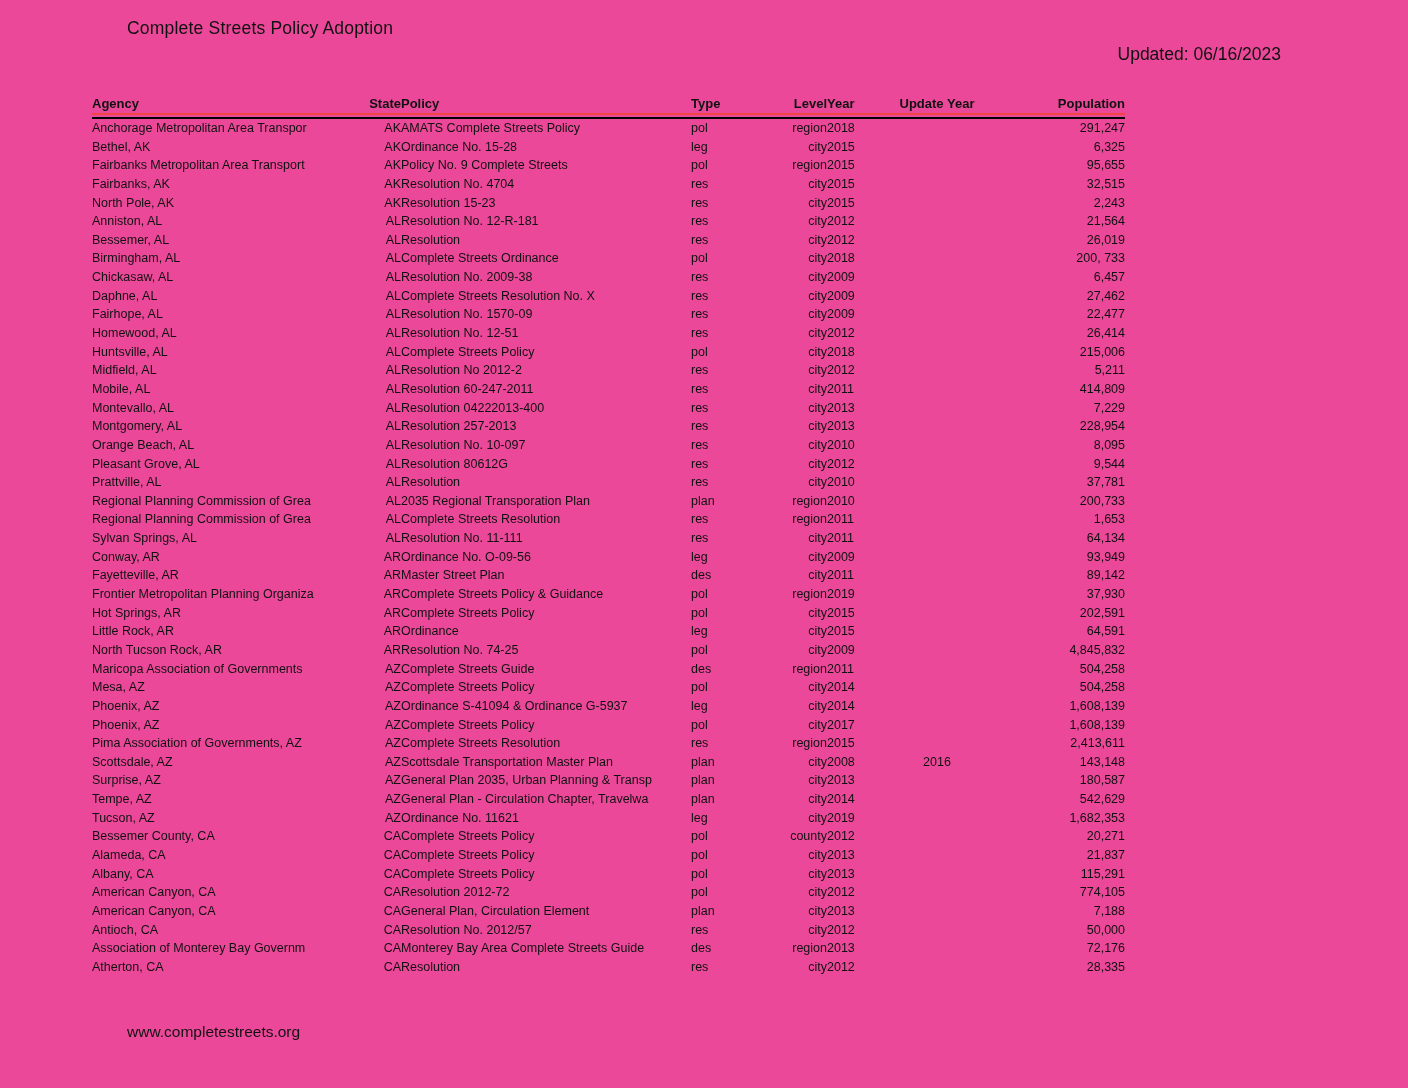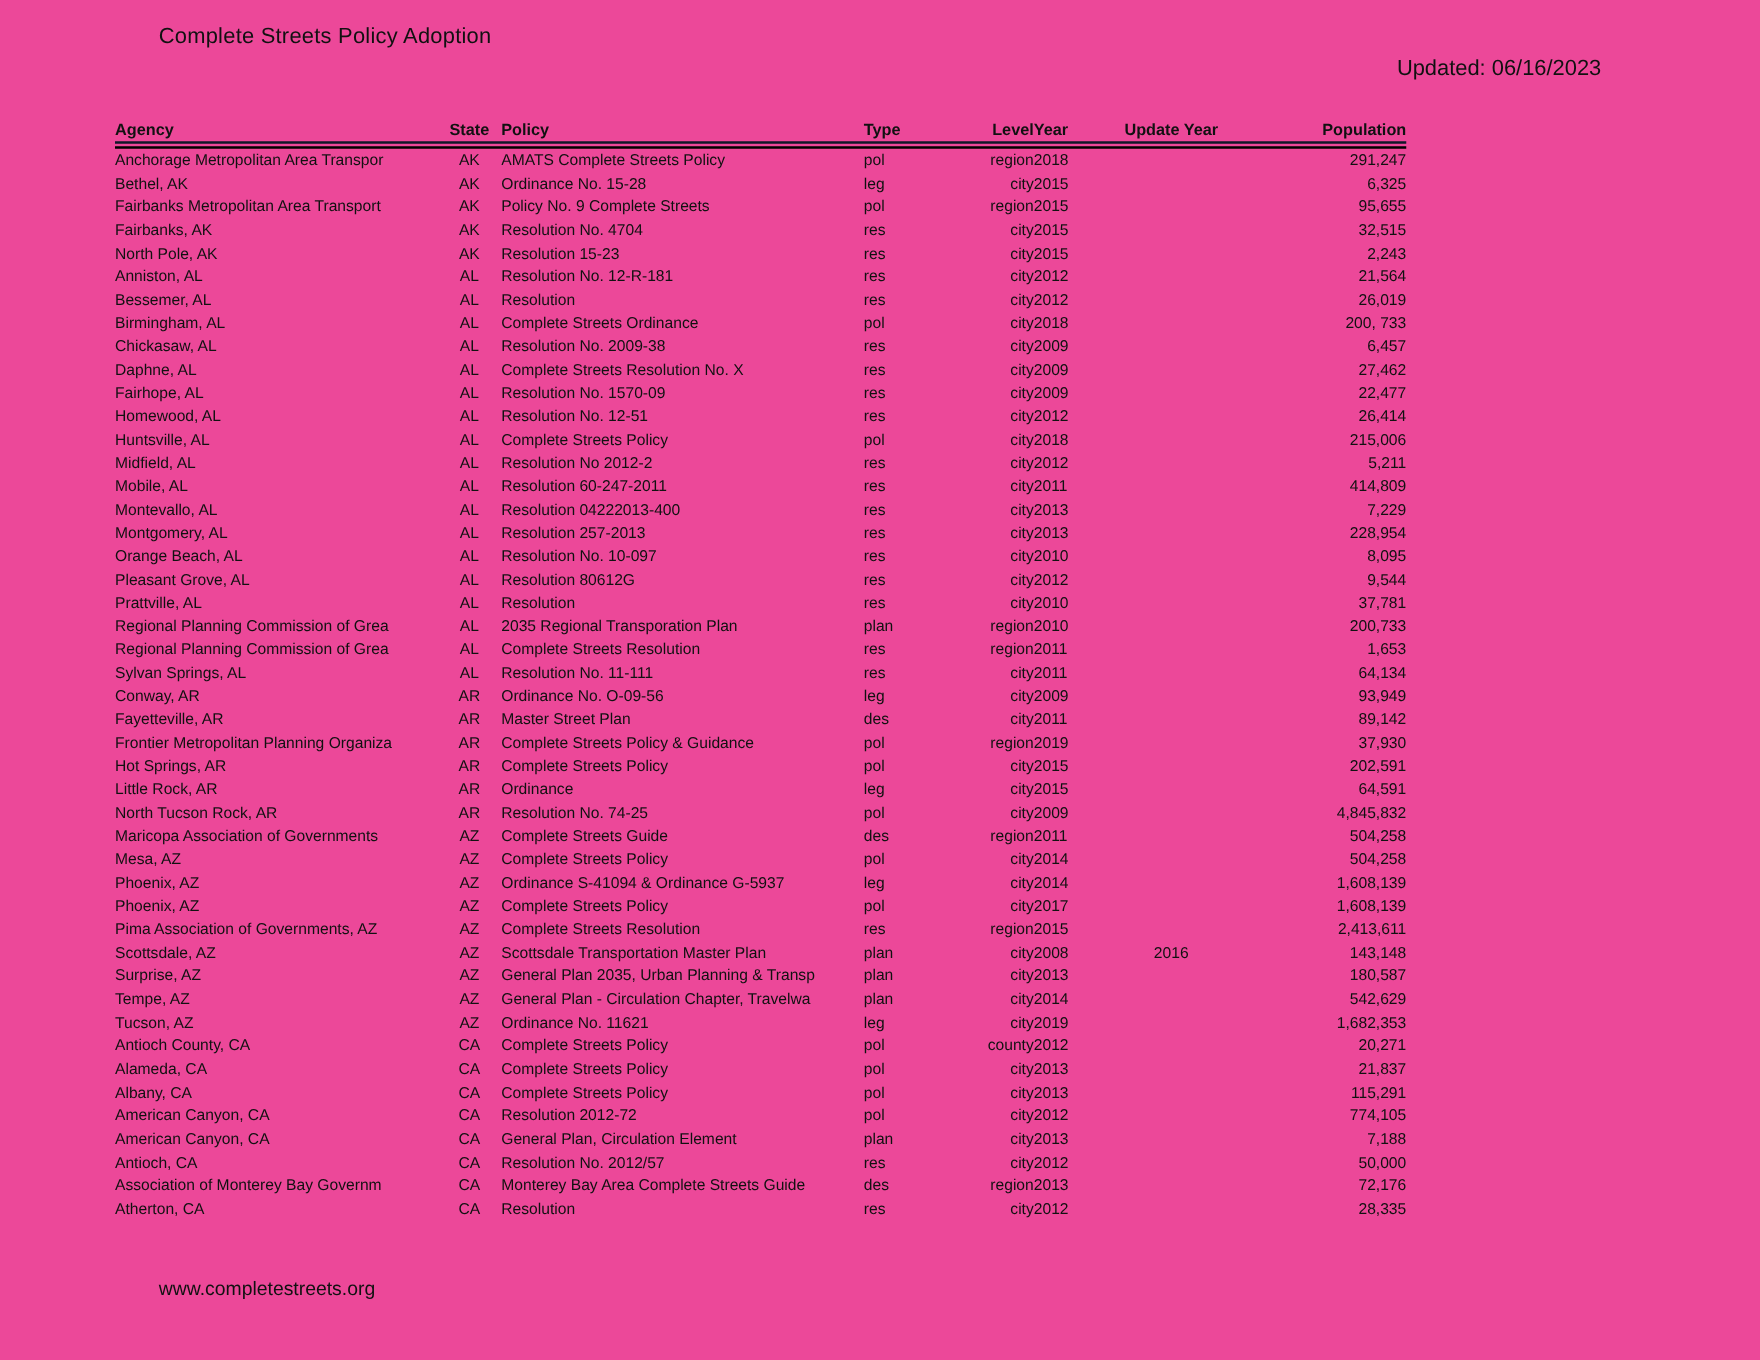--- a/index.html
+++ b/index.html
@@ -26,33 +26,33 @@
   }
   .table {
     position:absolute; left:92px; top:95px;
     width:1033px;
   }
   .thead {
     display:flex;
     font-weight:bold;
     font-size:13px;
     line-height:17px;
-    border-bottom:2px solid #0f172a;
+    border-bottom:2px solid #ef4444;
     padding-bottom:1px;
   }
   .thick-line { height:2px; background:#000; margin-top:2px; }
   .row {
     display:flex;
     font-size:12.5px;
     line-height:18.65px;
     height:18.65px;
   }
   .cell { white-space:nowrap; }
   .col-agency { width:257px; overflow:hidden; text-align:left; }
-  .col-state  { width:52px;  text-align:center; padding-left:1px; }
+  .col-state  { width:52px;  text-align:right; padding-left:1px; }
   .col-policy { width:290px; overflow:hidden; text-align:left; }
   .col-type   { width:56px;  }
   .col-level  { width:80px;  text-align:right; }
   .col-year   { width:50px;  }
   .col-update { width:120px; text-align:center; }
   .col-pop    { width:128px; text-align:right; }
 </style>
 </head>
 <body>
 
@@ -447,21 +447,21 @@
           <div class="cell col-agency">Tucson, AZ</div>
           <div class="cell col-state">AZ</div>
           <div class="cell col-policy">Ordinance No. 11621</div>
           <div class="cell col-type">leg</div>
           <div class="cell col-level">city</div>
           <div class="cell col-year">2019</div>
           <div class="cell col-update"></div>
           <div class="cell col-pop">1,682,353</div>
         </div>
         <div class="row">
-          <div class="cell col-agency">Antioch County, CA</div>
+          <div class="cell col-agency">Bessemer County, CA</div>
           <div class="cell col-state">CA</div>
           <div class="cell col-policy">Complete Streets Policy</div>
           <div class="cell col-type">pol</div>
           <div class="cell col-level">county</div>
           <div class="cell col-year">2012</div>
           <div class="cell col-update"></div>
           <div class="cell col-pop">20,271</div>
         </div>
         <div class="row">
           <div class="cell col-agency">Alameda, CA</div>

